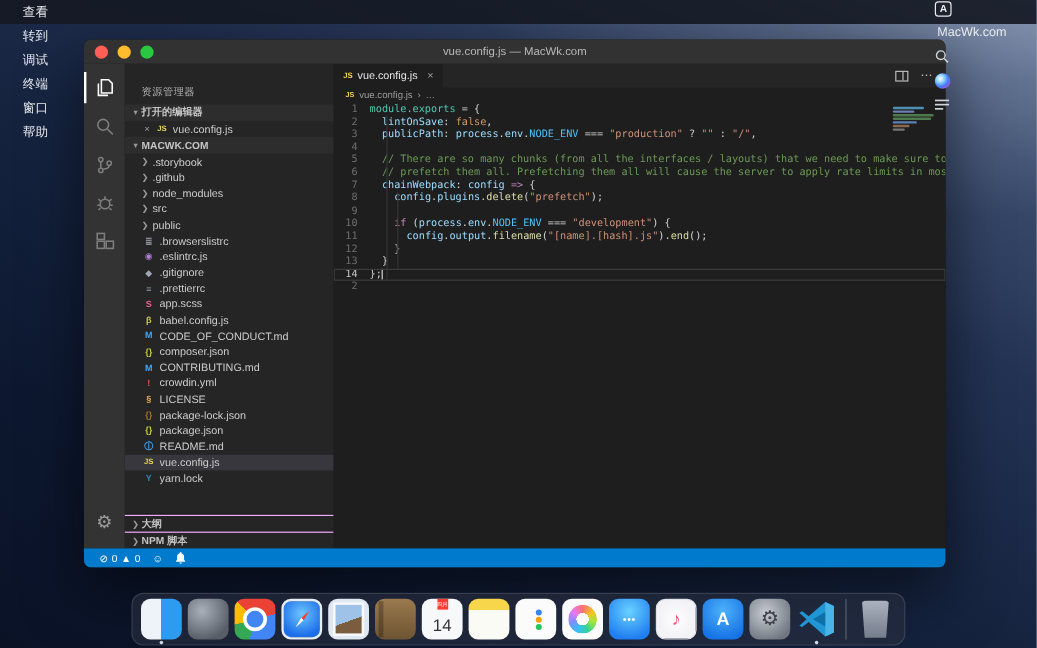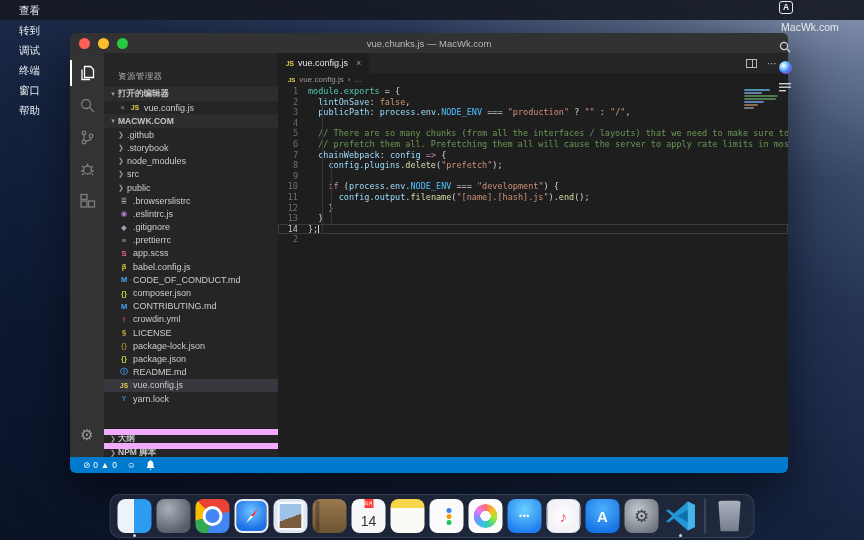--- a/index.html
+++ b/index.html
@@ -59,21 +59,21 @@
   .tree { flex:none; }
   .tree-row { display:flex; align-items:center; height:13.2px; padding-left:14px; cursor:pointer; white-space:nowrap; }
   .tree-row.selected { background:#37373d; }
   .tree-row .chev { width:9px; font-size:7px; color:#9a9a9a; flex:none; }
   .tree-row .ficon { width:12px; flex:none; text-align:center; font-size:7.5px; font-weight:bold; margin-right:3px; }
   .tree-row .jsbadge { font-size:6.5px; font-weight:bold; color:#e8d44d; }
   .tree-row .lbl { overflow:hidden; text-overflow:ellipsis; }
   .oe-row .close { width:9px; color:#9a9a9a; font-size:8px; margin-right:2px; flex:none; text-align:center; }
   .sb-fill { flex:1; }
   .sb-bottom { flex:none; border-top:1px solid #1b1b1c; }
-  .sb-bottom .sb-section-head { background:#252526; border-top:6px solid #f0abfc; }
+  .sb-bottom .sb-section-head { background:#252526; border-top:1px solid #f0abfc; }
 
   
   .editor { flex:1; display:flex; flex-direction:column; min-width:0; background:#1e1e1e; }
   .tabbar { height:20px; background:#252526; display:flex; align-items:stretch; flex:none; }
   .tab { display:flex; align-items:center; gap:4px; background:#1e1e1e; padding:0 8px; font-size:9px; color:#e6e6e6; }
   .tab .jsbadge { font-size:6.5px; font-weight:bold; color:#e8d44d; }
   .tab .tclose { color:#9a9a9a; font-size:9px; margin-left:4px; }
   .tab-actions { margin-left:auto; display:flex; align-items:center; gap:10px; padding-right:10px; color:#b9b9b9; }
   .split-icon { width:11px; height:9px; border:1px solid #b9b9b9; position:relative; }
   .split-icon::after { content:""; position:absolute; left:50%; top:0; bottom:0; width:1px; background:#b9b9b9; }
@@ -192,21 +192,21 @@
     </div>
   </div>
 
   <div class="window">
     <div class="titlebar">
       <div class="lights">
         <span class="light red"></span>
         <span class="light yellow"></span>
         <span class="light green"></span>
       </div>
-      <span class="win-title">vue.chunks.js — MacWk.com</span>
+      <span class="win-title">vue.config.js — MacWk.com</span>
     </div>
 
     <div class="win-main">
 
       <div class="activitybar">
         <span class="act-icon active">
           <svg viewBox="0 0 17 17">
               <path d="M5.5 1.5h6l3 3v8h-9z"></path>
               <path d="M3 4.5v10h8"></path>
             </svg>
@@ -255,25 +255,25 @@
               <span class="lbl">vue.config.js</span>
             </div>
           </div>
         <div class="sb-section-head">
           <span class="chev">▾</span>
           <span>MACWK.COM</span>
         </div>
         <div class="tree" id="file-tree">
             <div class="tree-row">
               <span class="chev">❯</span>
+              <span class="lbl">.storybook</span>
+            </div>
+            <div class="tree-row">
+              <span class="chev">❯</span>
               <span class="lbl">.github</span>
-            </div>
-            <div class="tree-row">
-              <span class="chev">❯</span>
-              <span class="lbl">.storybook</span>
             </div>
             <div class="tree-row">
               <span class="chev">❯</span>
               <span class="lbl">node_modules</span>
             </div>
             <div class="tree-row">
               <span class="chev">❯</span>
               <span class="lbl">src</span>
             </div>
             <div class="tree-row">

